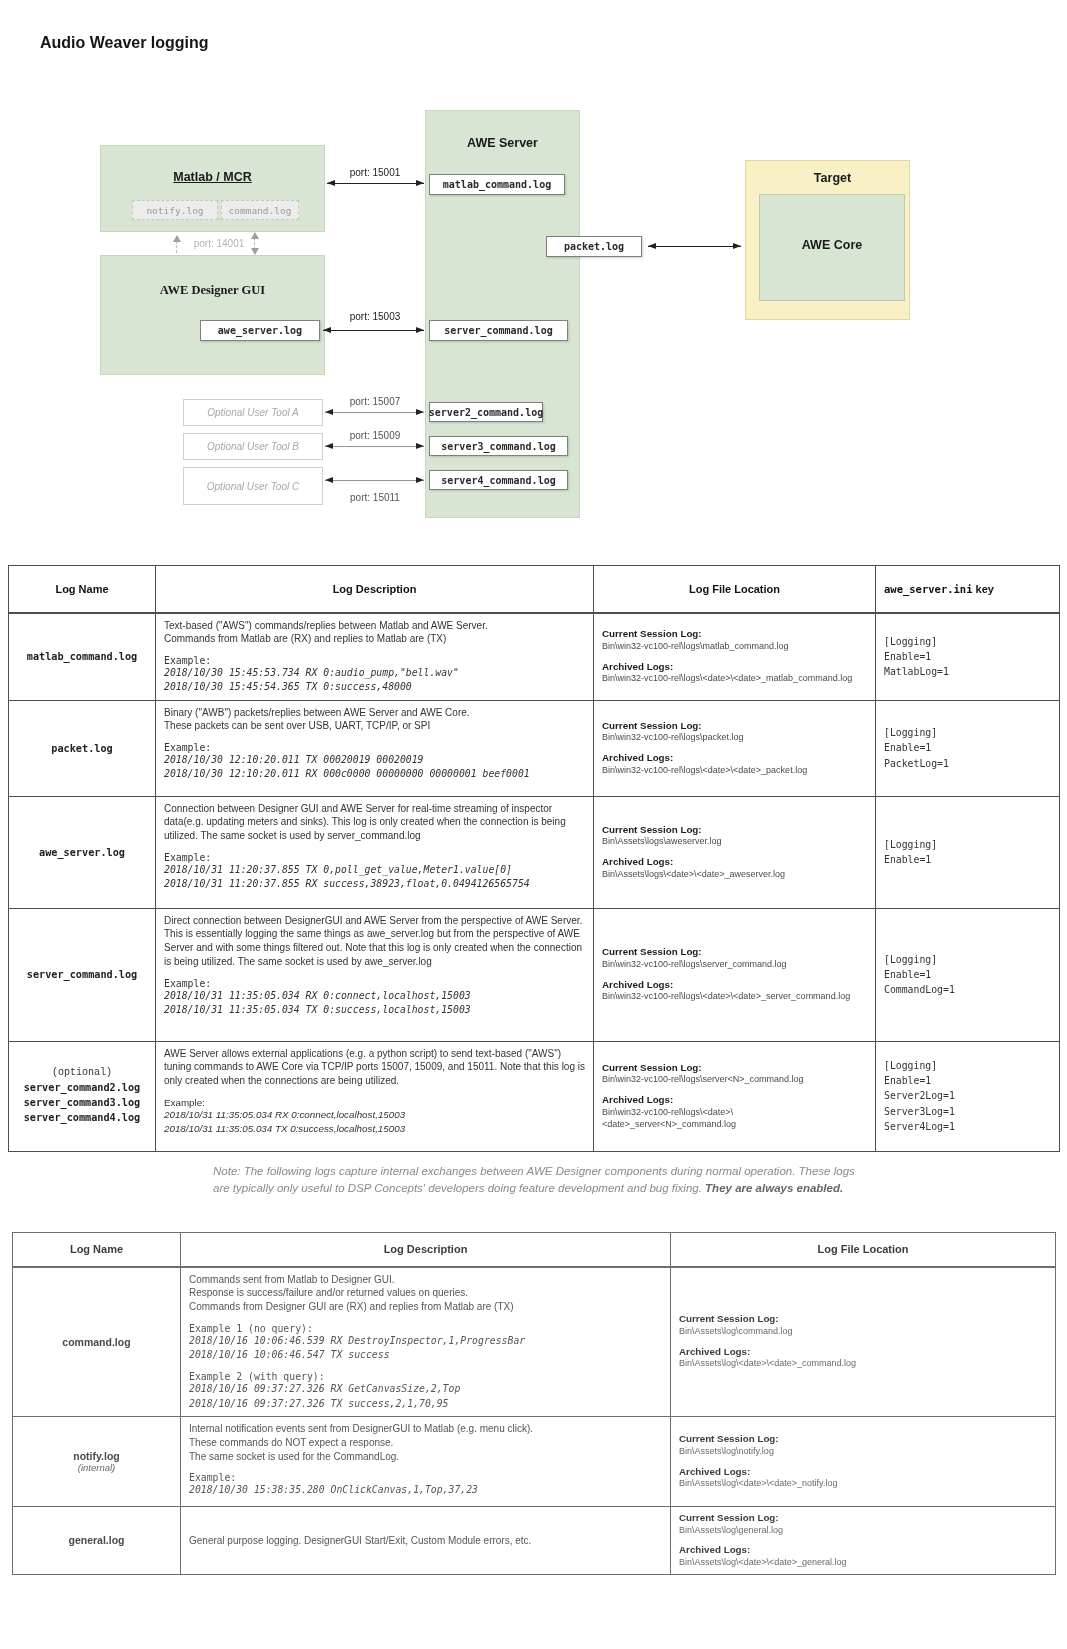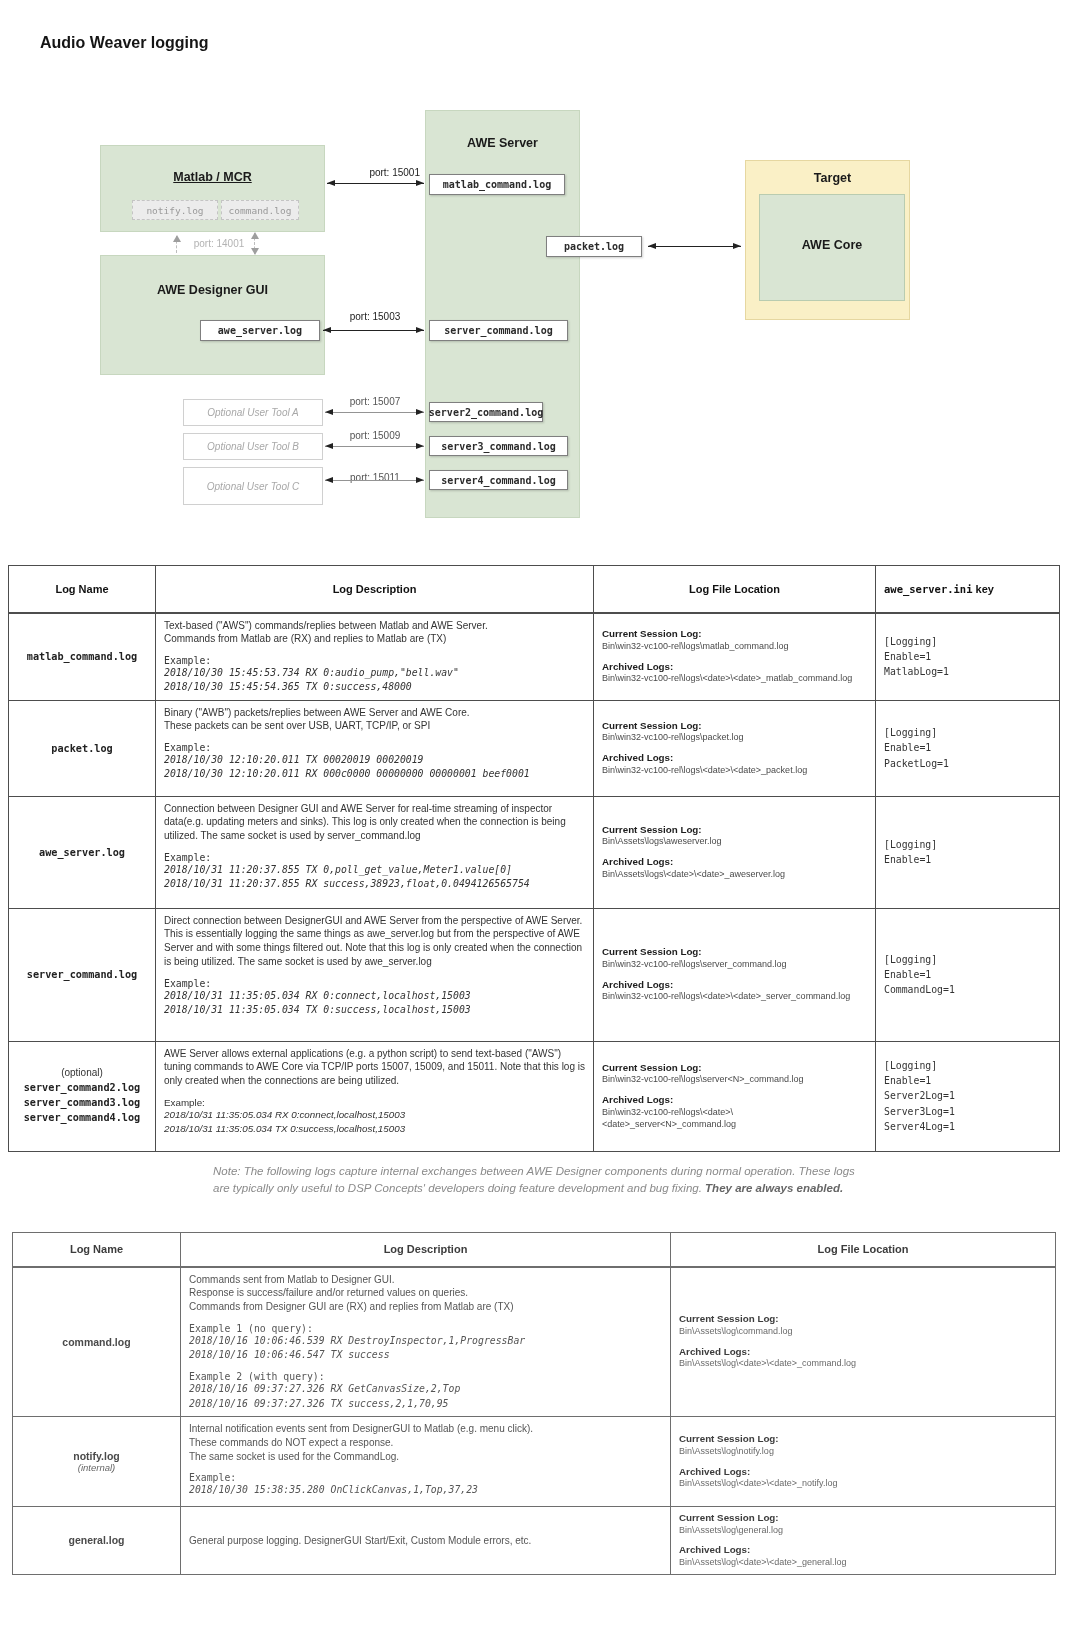--- a/index.html
+++ b/index.html
@@ -42,21 +42,21 @@
   .t td.cloc{vertical-align:middle;}
   .t td.cini{vertical-align:middle;font-family:"DejaVu Sans Mono",monospace;font-size:9.8px;white-space:pre-line;color:#333;line-height:1.55;}
   .desc{font-size:10px;line-height:1.38;white-space:pre-line;color:#333;}
   .exlabel{margin-top:9px;font-family:"DejaVu Sans Mono",monospace;font-size:9.8px;color:#333;}
   .exlines{font-family:"DejaVu Sans Mono",monospace;font-size:9.8px;font-style:italic;white-space:pre-line;color:#333;line-height:1.45;}
   .sans-ex .exlabel{font-family:"Liberation Sans",sans-serif;}
   .sans-ex .exlines{font-family:"Liberation Sans",sans-serif;}
   .loclabel{font-weight:bold;font-size:9.8px;color:#1d1d1d;line-height:1.3;}
   .locpath{font-size:9px;color:#4a4a4a;margin-bottom:8px;line-height:1.3;word-wrap:break-word;}
   .locpath:last-child{margin-bottom:0;}
-  .optional{font-size:10px;font-family:Liberation Sans, sans-serif;font-weight:normal;margin-bottom:2px;color:#333;}
+  .optional{font-size:10px;font-family:Liberation Mono, monospace;font-weight:normal;margin-bottom:2px;color:#333;}
   .mono-hdr{font-family:"DejaVu Sans Mono",monospace;font-weight:bold;font-size:10.5px;}
   .namesub{font-style:italic;font-weight:normal;font-size:9.5px;color:#666;font-family:"Liberation Sans",sans-serif;}
   .namemulti{white-space:pre-line;line-height:1.5;}
 
   
   .t2 th,.t2 td{border-color:#6e6e6e;}
   .t2 th{color:#3c3c3c;font-weight:bold;}
   .t2 td.cname{font-family:"Liberation Sans",sans-serif;color:#4a4a4a;font-size:10.5px;}
   .t2 .desc{color:#555;}
   .t2 .exlabel,.t2 .exlines{color:#555;}
@@ -74,56 +74,56 @@
   <div class="abs title">Audio Weaver logging</div>
 
   <div class="abs gbox" style="left:425px;top:110px;width:155px;height:408px;"></div>
   <div class="abs blabel" style="left:425px;top:136px;width:155px;">AWE Server</div>
 
   <div class="abs gbox" style="left:100px;top:145px;width:225px;height:87px;"></div>
   <div class="abs blabel" style="left:100px;top:170px;width:225px;text-decoration:underline;">Matlab / MCR</div>
   <div class="abs chip chip-gray" style="left:132px;top:200px;width:86px;height:20px;">notify.log</div>
   <div class="abs chip chip-gray" style="left:221px;top:200px;width:78px;height:20px;">command.log</div>
 
-  <div class="abs port" style="left:330px;top:167px;width:90px;text-align:right;">port: 15001</div>
+  <div class="abs port" style="left:330px;top:167px;width:90px;">port: 15001</div>
   <div class="abs harrow" style="left:327px;top:183px;width:97px;"></div>
   <div class="abs chip" style="left:429px;top:174px;width:136px;height:21px;">matlab_command.log</div>
 
   <div class="abs ybox" style="left:745px;top:160px;width:165px;height:160px;"></div>
   <div class="abs blabel" style="left:743px;top:171px;width:179px;">Target</div>
   <div class="abs gbox" style="left:759px;top:194px;width:146px;height:107px;border-color:#b9ccb0;"></div>
   <div class="abs blabel" style="left:759px;top:238px;width:146px;">AWE Core</div>
 
   <div class="abs chip" style="left:546px;top:236px;width:96px;height:21px;">packet.log</div>
   <div class="abs harrow" style="left:648px;top:246px;width:93px;"></div>
 
   <div class="abs varrow" style="left:176px;top:236px;height:17px;"></div>
   <div class="abs varrow both" style="left:254px;top:233px;height:21px;"></div>
   <div class="abs port gray" style="left:184px;top:238px;width:70px;">port: 14001</div>
 
   <div class="abs gbox" style="left:100px;top:255px;width:225px;height:120px;"></div>
-  <div class="abs blabel" style="left:100px;top:283px;width:225px;">AWE Designer GUI</div>
+  <div class="abs blabel" style="left:100px;top:283px;width:225px;font-family:Liberation Serif, serif;">AWE Designer GUI</div>
   <div class="abs chip" style="left:200px;top:320px;width:120px;height:21px;">awe_server.log</div>
 
   <div class="abs port" style="left:330px;top:311px;width:90px;">port: 15003</div>
   <div class="abs harrow" style="left:323px;top:330px;width:101px;"></div>
   <div class="abs chip" style="left:429px;top:320px;width:139px;height:21px;">server_command.log</div>
 
   <div class="abs tool" style="left:183px;top:399px;width:140px;height:27px;">Optional User Tool A</div>
   <div class="abs port mid" style="left:330px;top:396px;width:90px;">port: 15007</div>
   <div class="abs harrow thin" style="left:325px;top:412px;width:99px;"></div>
   <div class="abs chip" style="left:429px;top:402px;width:114px;height:20px;">server2_command.log</div>
 
   <div class="abs tool" style="left:183px;top:433px;width:140px;height:27px;">Optional User Tool B</div>
   <div class="abs port mid" style="left:330px;top:430px;width:90px;">port: 15009</div>
   <div class="abs harrow thin" style="left:325px;top:446px;width:99px;"></div>
   <div class="abs chip" style="left:429px;top:436px;width:139px;height:20px;">server3_command.log</div>
 
   <div class="abs tool" style="left:183px;top:467px;width:140px;height:38px;">Optional User Tool C</div>
-  <div class="abs port mid" style="left:330px;top:472px;width:90px;text-align:center;">port: 15011</div>
+  <div class="abs port mid" style="left:330px;top:492px;width:90px;text-align:center;">port: 15011</div>
   <div class="abs harrow thin" style="left:325px;top:480px;width:99px;"></div>
   <div class="abs chip" style="left:429px;top:470px;width:139px;height:20px;">server4_command.log</div>
 
   <div class="tblwrap" style="left:8px;top:565px;width:1051px;">
     <table class="t">
       <colgroup>
           <col style="width:147px">
           <col style="width:438px">
           <col style="width:282px">
           <col style="width:184px">

